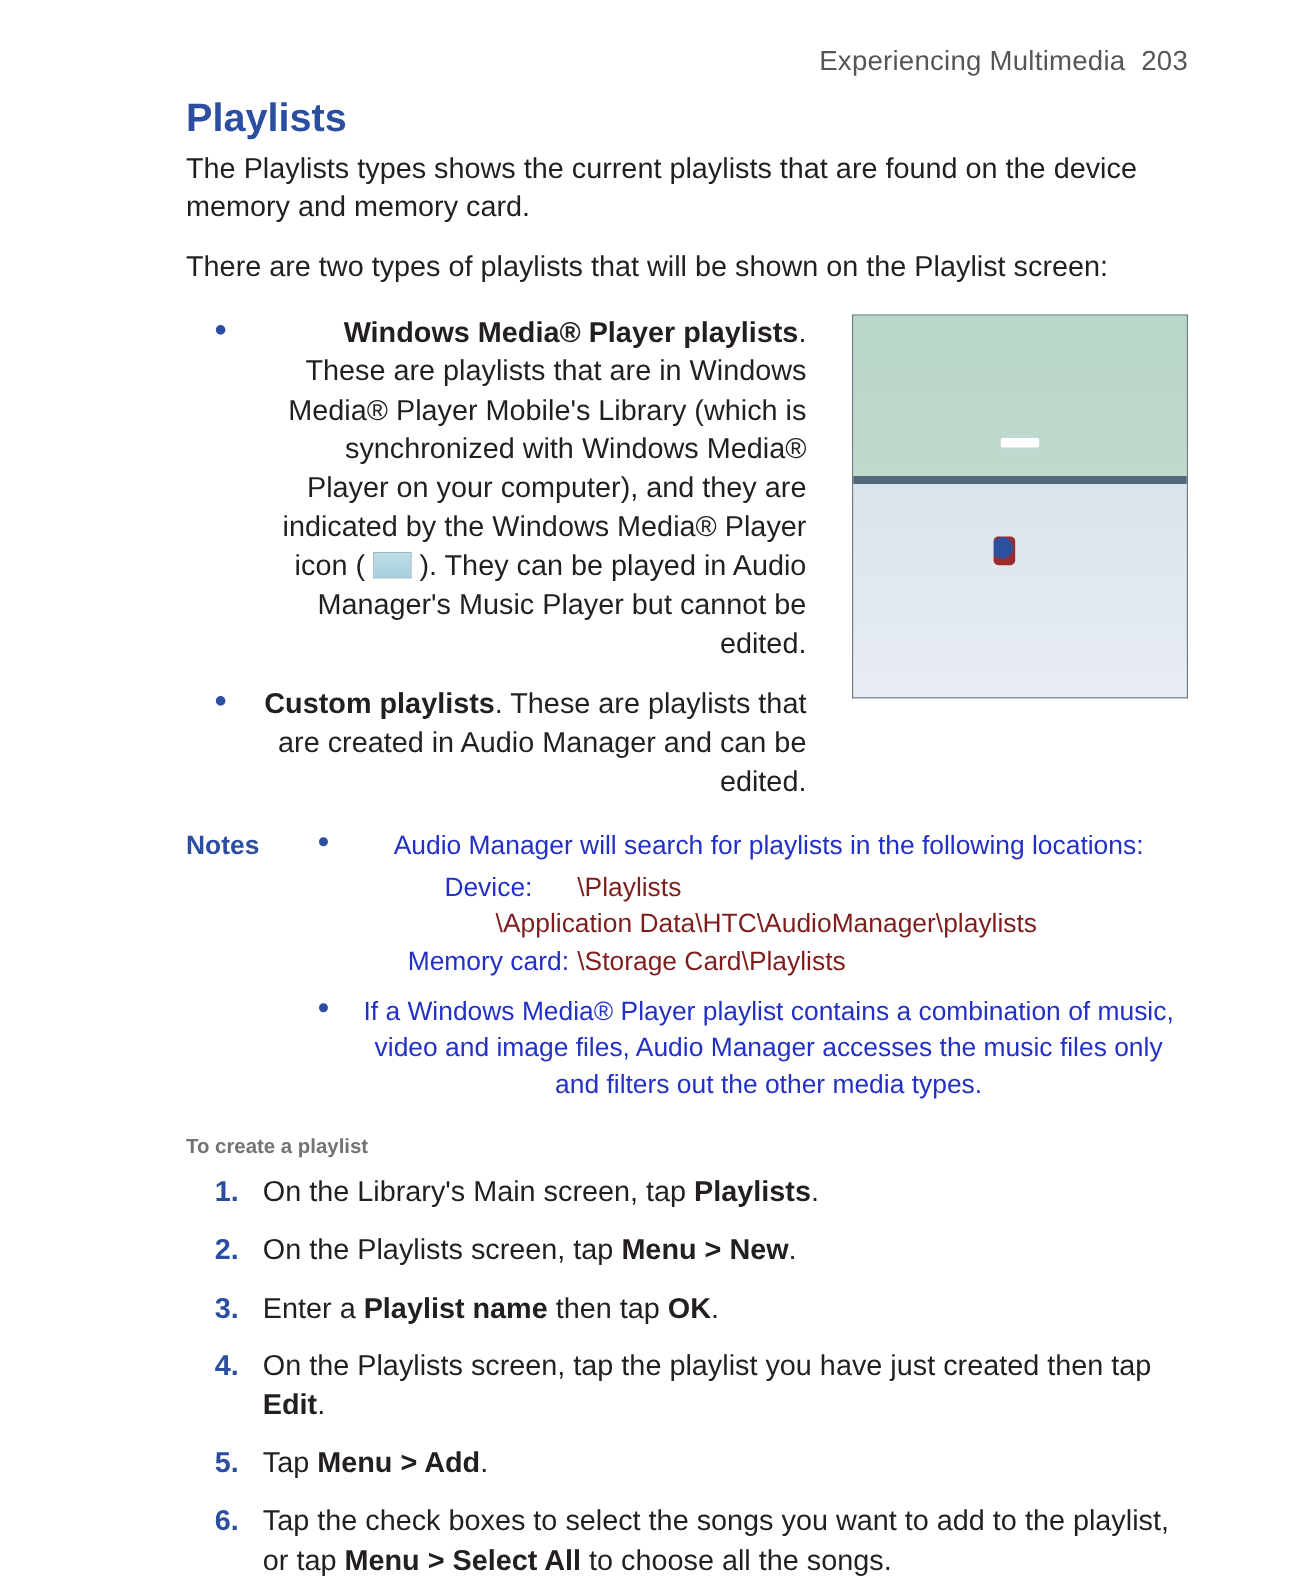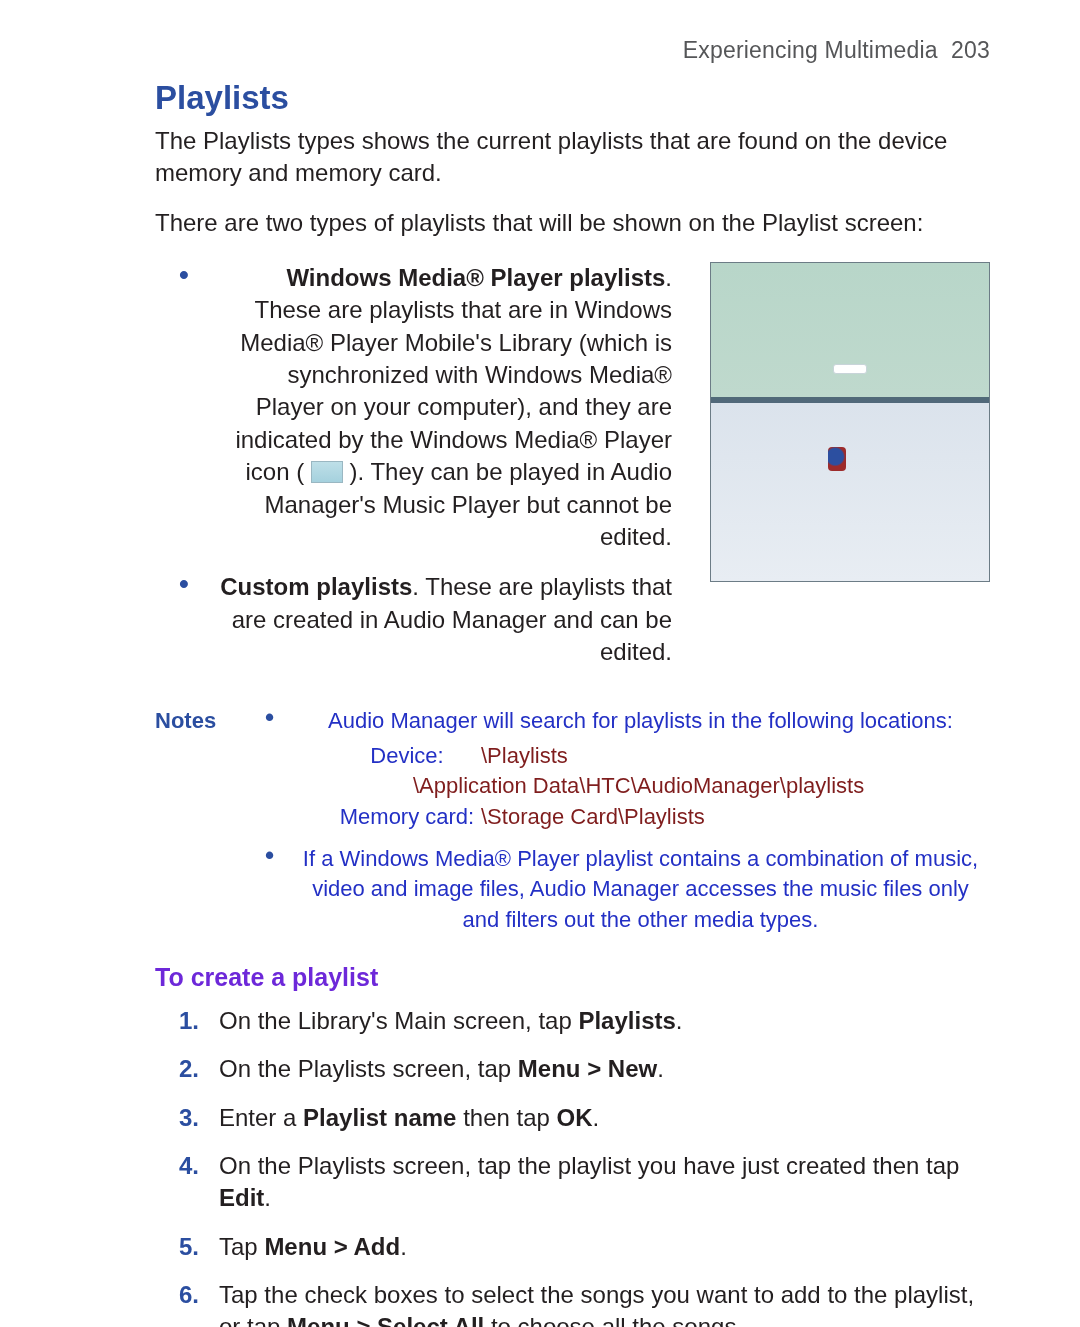--- a/index.html
+++ b/index.html
@@ -32,21 +32,21 @@
   .intro2{margin:0 0 22px 0;}
   .two-col{
     display:flex;
     align-items:flex-start;
     gap:38px;
     margin-bottom:22px;
   }
   .two-col .text{flex:1;text-align:right;}
   ul.bullets{list-style:none;padding:0;margin:0 0 0 24px;}
   ul.bullets>li{position:relative;padding-left:36px;margin-bottom:18px;}
-  ul.bullets>li:last-child{margin-bottom:16px;}
+  ul.bullets>li:last-child{margin-bottom:0;}
   ul.bullets>li::before{
     content:"•";
     position:absolute;left:0;top:-1px;
     color:#2b4ea0;font-size:28px;font-weight:700;line-height:1;
   }
   .b{font-weight:700;}
   .wmp-icon{
     display:inline-block;
     width:30px;height:20px;
     background:linear-gradient(#bedfe8,#a5d1de);
@@ -89,21 +89,21 @@
     content:"•";position:absolute;left:0;top:-2px;
     color:#2b4ea0;font-size:26px;font-weight:700;line-height:1;
   }
   .paths{margin-top:4px;margin-left:42px;font-size:22px;}
   .paths .row{display:flex;}
   .paths .k{color:#2330c5;width:148px;}
   .paths .v{color:#7f1d1d;}
   .indent2{margin-left:80px;}
   
   .howto-title{
-    color:#6d28d9;font-weight:700;font-size:25px;margin:0 0 10px 0;
+    color:#737373;font-weight:700;font-size:17px;margin:0 0 10px 0;
   }
   ol.steps{
     list-style:none;padding:0;margin:0 0 0 24px;
     counter-reset:step;
   }
   ol.steps>li{
     position:relative;padding-left:40px;margin-bottom:16px;
   }
   ol.steps>li::before{
     counter-increment:step;

